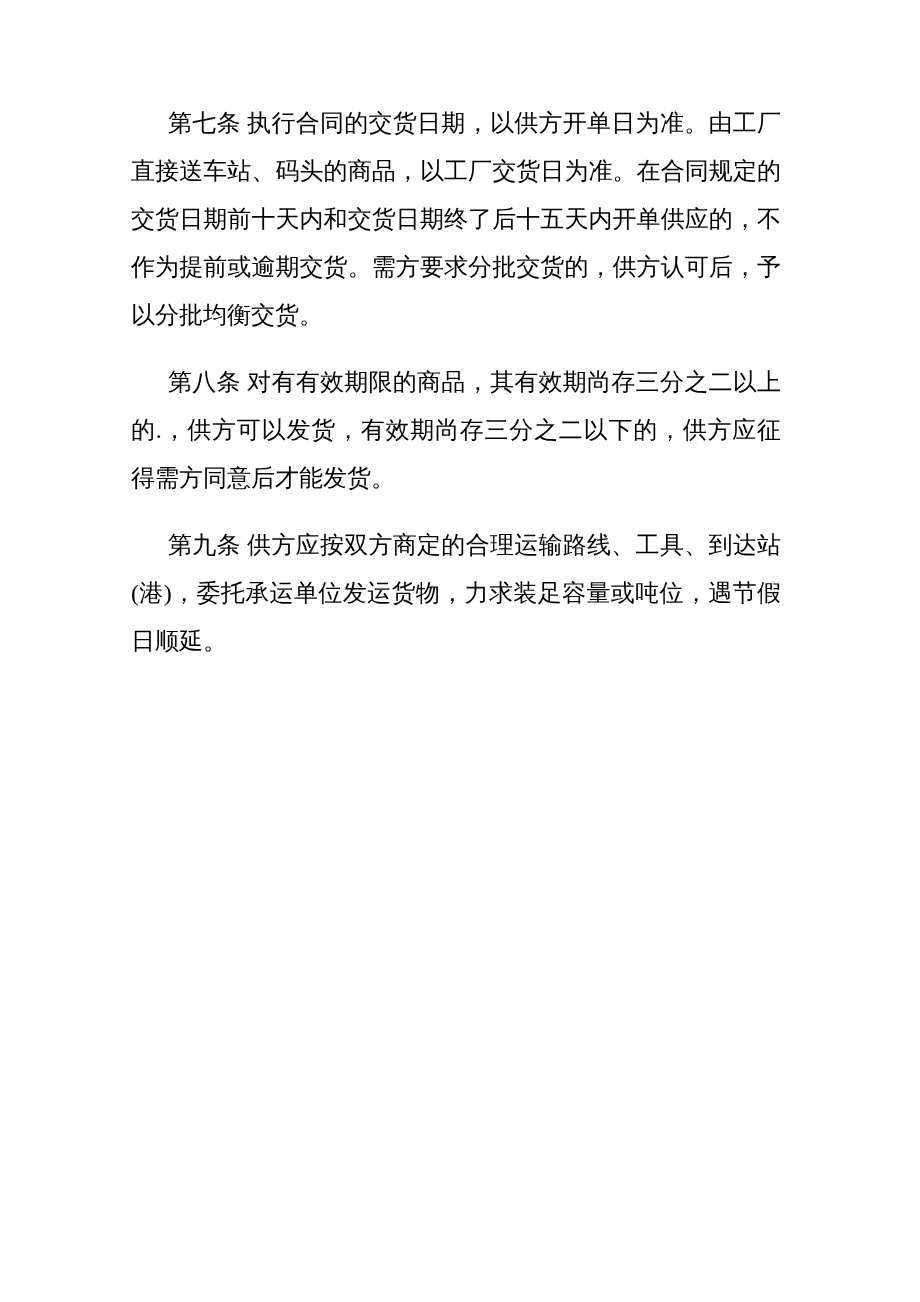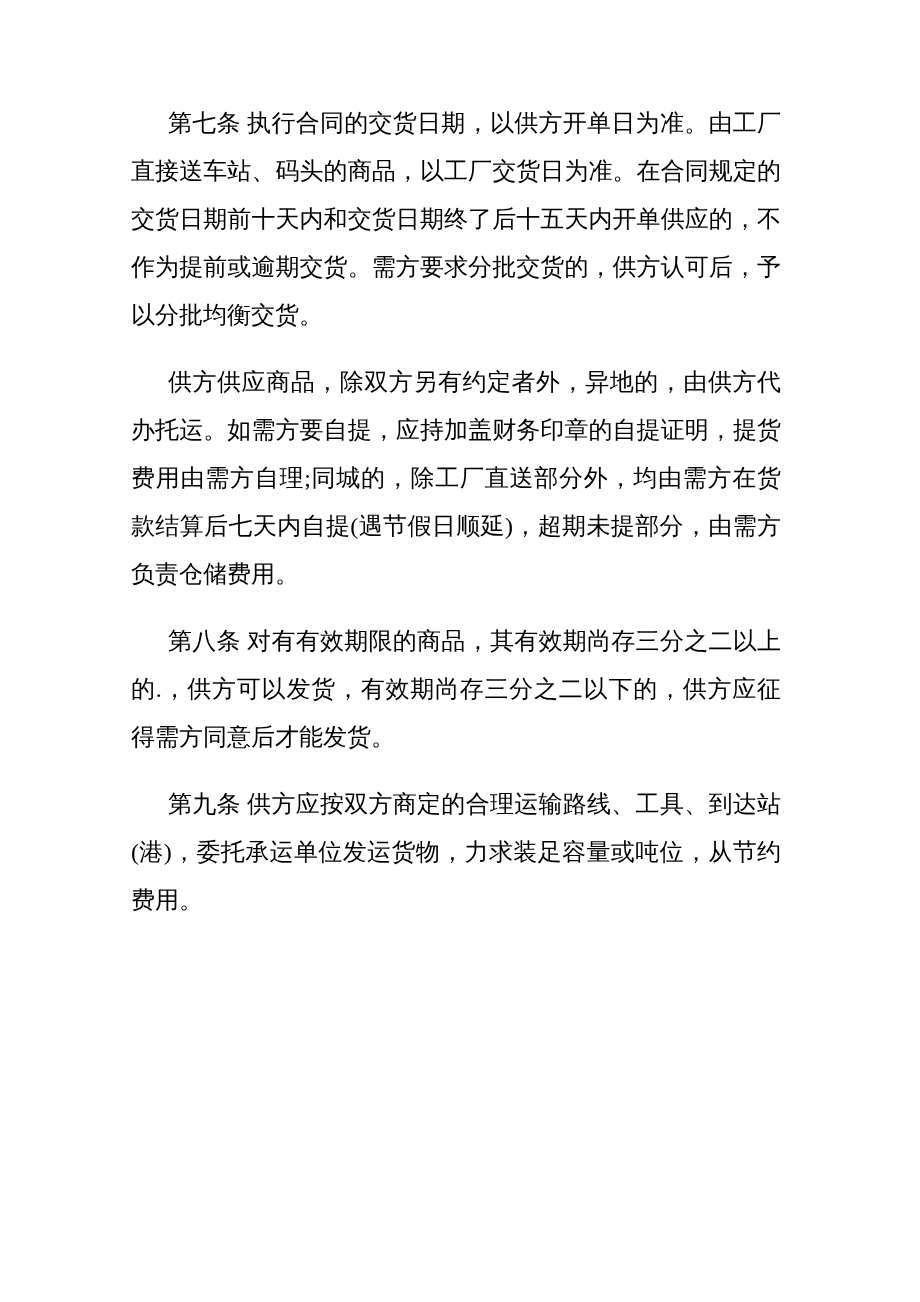--- a/index.html
+++ b/index.html
@@ -32,17 +32,16 @@
     text-align: justify;
     letter-spacing: 0;
   }
 </style>
 </head>
 <body>
 
 <div class="page">
   <div class="content">
     <p class="para">第七条 执行合同的交货日期，以供方开单日为准。由工厂直接送车站、码头的商品，以工厂交货日为准。在合同规定的交货日期前十天内和交货日期终了后十五天内开单供应的，不作为提前或逾期交货。需方要求分批交货的，供方认可后，予以分批均衡交货。</p>
-    <p class="para">供方供应商品，除双方另有约定者外，异地的，由供方代办托运。如需方要自提，应持加盖财务印章的自提证明，提货费用由需方自理;同城的，除工厂直送部分外，均由需方在货款结算后七天内自提(遇节假日顺延)，超期未提部分，由需方负责仓储费用。</p>
     <p class="para">第八条 对有有效期限的商品，其有效期尚存三分之二以上的.，供方可以发货，有效期尚存三分之二以下的，供方应征得需方同意后才能发货。</p>
-    <p class="para">第九条 供方应按双方商定的合理运输路线、工具、到达站(港)，委托承运单位发运货物，力求装足容量或吨位，从节约费用。</p>
+    <p class="para">第九条 供方应按双方商定的合理运输路线、工具、到达站(港)，委托承运单位发运货物，力求装足容量或吨位，遇节假日顺延。</p>
   </div>
 </div>
 
 </body></html>

